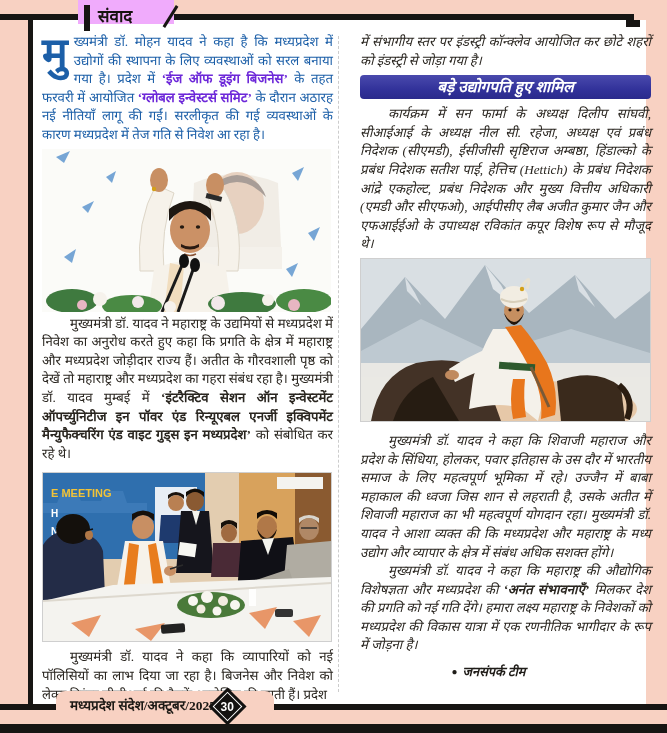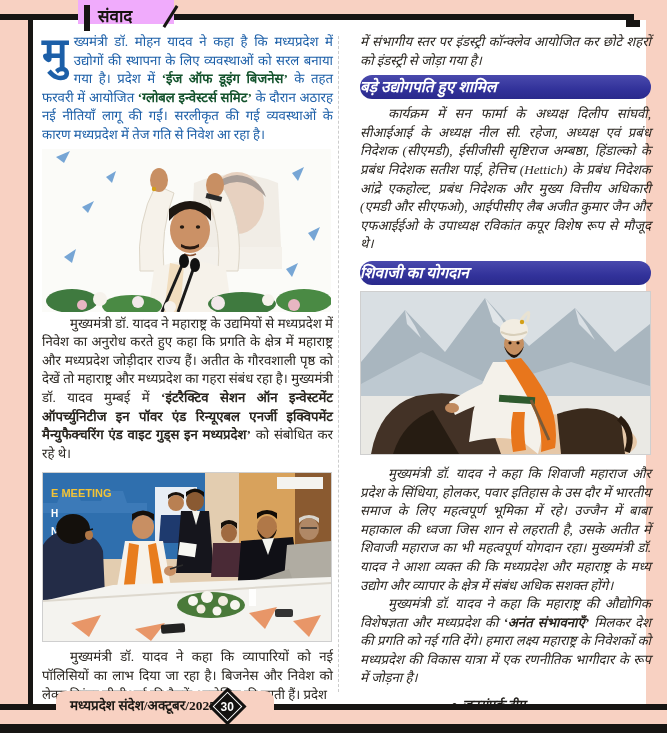--- a/index.html
+++ b/index.html
@@ -20,25 +20,25 @@
   .section-label{position:absolute;left:20px;top:4px;font-family:"Liberation Serif",serif;
     font-weight:bold;font-size:17px;color:#171310;}
   .header-slash{position:absolute;right:2px;top:4px;width:3px;height:25px;background:#171513;transform:rotate(32deg);}
   
   .col{position:absolute;top:33px;width:291px;color:#2a2620;font-size:13.2px;line-height:18.6px;text-align:justify;}
   .col-left{left:42px;height:667px;}
   .col-right{left:360px;height:667px;font-style:italic;}
   p{margin:0;}
   .indent{text-indent:28px;}
   .lead{color:#1c5fa8;}
-  .lead b{color:#14532d;}
+  .lead b{color:#6d28d9;}
   .drop-cap{float:left;font-size:43px;line-height:36px;height:46px;font-weight:bold;
     color:#1c5fa8;margin:3px 6px 0 0;}
-  .heading-box{margin:5px 0 6px 0;height:24px;line-height:24px;text-align:left;
-    border-radius:12px;background:linear-gradient(180deg,#4a4aad 0%,#32329a 60%,#2a2a8c 100%);
+  .heading-box{margin:5px 0 6px 0;height:24px;line-height:24px;text-align:center;
+    border-radius:4px;background:linear-gradient(180deg,#4a4aad 0%,#32329a 60%,#2a2a8c 100%);
     color:#ffffff;font-weight:bold;font-size:15.5px;}
   .photo{display:block;margin:4px 0 3px 0;}
   .photo-bordered{border:1px solid #cfcfcf;}
   .byline{margin-top:8px;text-align:center;padding-right:34px;font-weight:bold;font-size:12.8px;color:#1f1c18;}
   .byline .bullet{font-size:10px;vertical-align:1px;margin-right:5px;}
   
   .footer-rule{position:absolute;left:0;top:704px;width:667px;height:6px;background:#171513;}
   .footer-pill{position:absolute;left:56px;top:691px;width:218px;height:30px;border-radius:9px;
     background:#f8d1c2;color:#1c1915;font-weight:bold;font-size:13.5px;line-height:30px;
     text-align:left;padding-left:14px;box-sizing:border-box;}
@@ -221,21 +221,20 @@
   <p>
     <span>में संभागीय स्तर पर इंडस्ट्री कॉन्क्लेव आयोजित कर छोटे शहरों को इंडस्ट्री से जोड़ा गया है।</span>
   </p>
 
   <div class="heading-box">बड़े उद्योगपति हुए शामिल</div>
 
   <p class="indent">
     <span>कार्यक्रम में सन फार्मा के अध्यक्ष दिलीप सांघवी, सीआईआई के अध्यक्ष नील सी. रहेजा, अध्यक्ष एवं प्रबंध निदेशक (सीएमडी), ईसीजीसी सृष्टिराज अम्बष्ठा, हिंडाल्को के प्रबंध निदेशक सतीश पाई, हेत्तिच (Hettich) के प्रबंध निदेशक आंद्रे एकहोल्ट, प्रबंध निदेशक और मुख्य वित्तीय अधिकारी (एमडी और सीएफओ), आईपीसीए लैब अजीत कुमार जैन और एफआईईओ के उपाध्यक्ष रविकांत कपूर विशेष रूप से मौजूद थे।</span>
   </p>
 
-  <div class="heading-box" style="margin-top:7px;">शिवाजी का योगदान</div>
 
   <svg class="photo photo-bordered" width="289" height="162" viewBox="0 0 289 162">
     <rect width="289" height="162" fill="#d9dfe3"></rect>
     <g>
       <polygon points="0,70 44,18 84,60 124,6 168,54 214,16 254,60 289,32 289,118 0,118" fill="#a9b6bf"></polygon>
       <polygon points="124,6 140,26 150,44 132,30" fill="#eef1f3" opacity="0.8"></polygon>
       <polygon points="214,16 226,34 234,48 218,32" fill="#eef1f3" opacity="0.7"></polygon>
       <polygon points="44,18 54,34 60,46 46,32" fill="#eef1f3" opacity="0.7"></polygon>
       <polygon points="0,92 60,60 132,94 210,70 289,94 289,162 0,162" fill="#c2ccd3" opacity="0.85"></polygon>
     </g>

